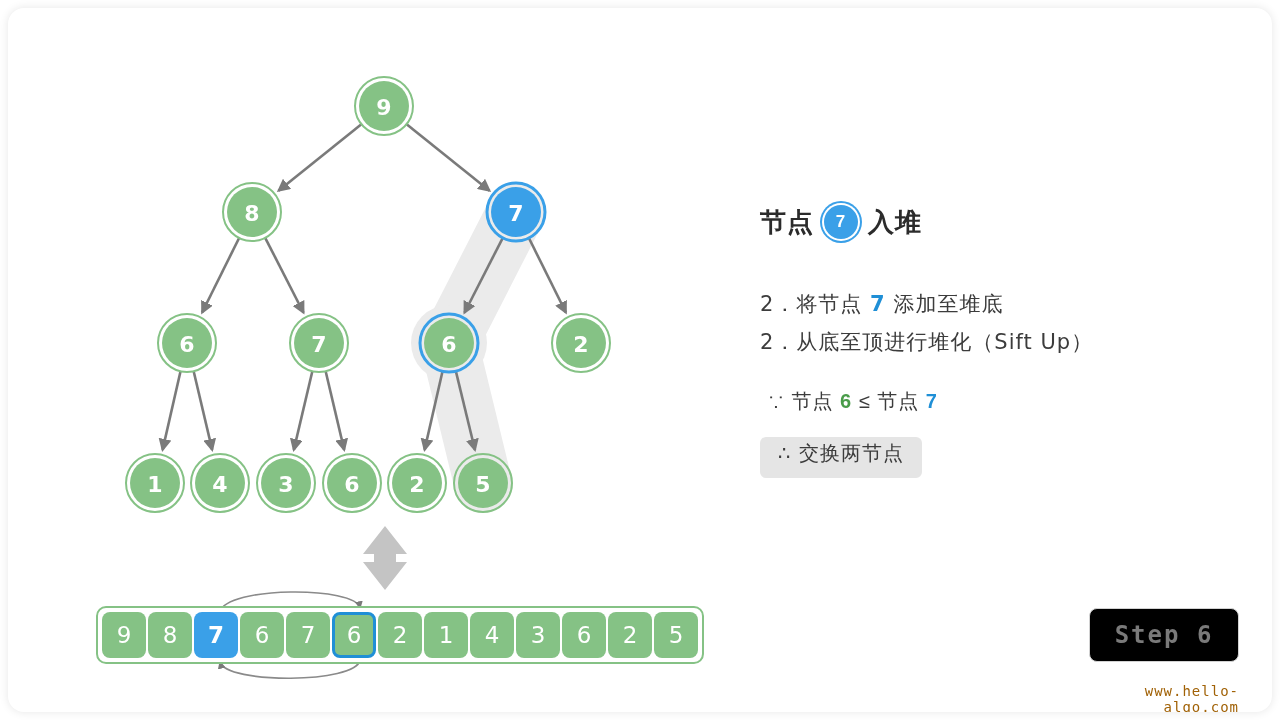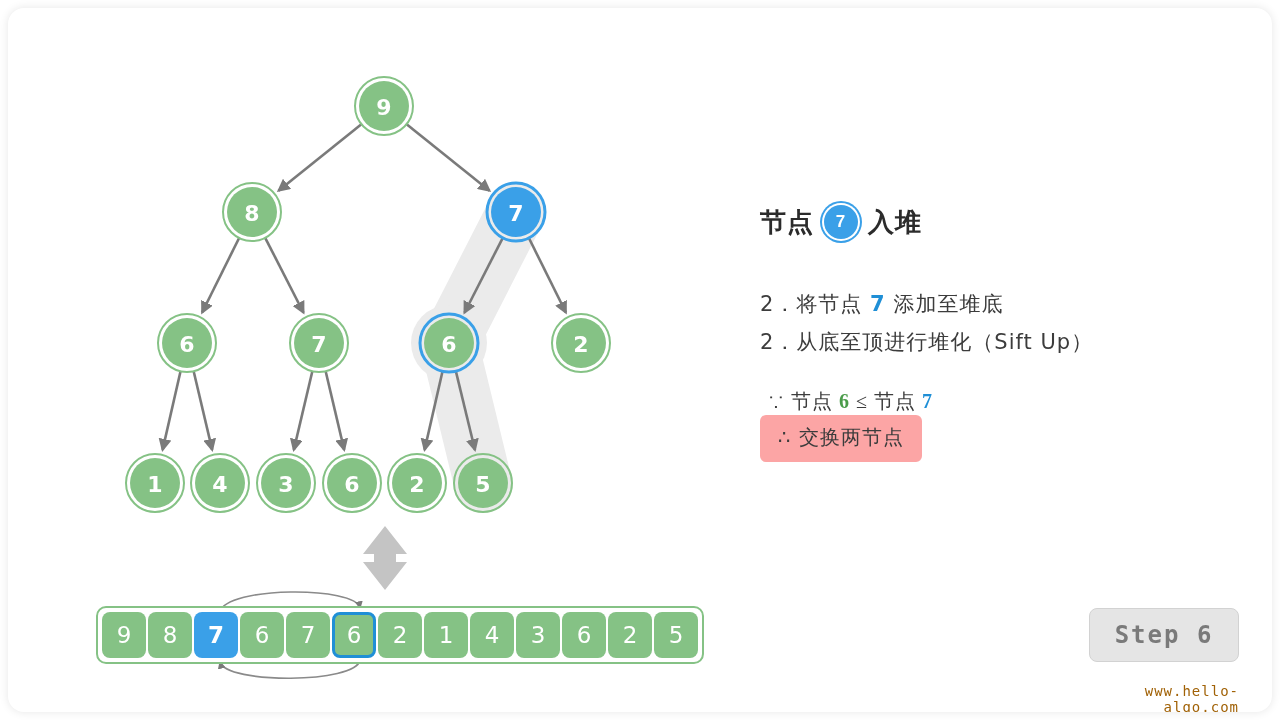--- a/index.html
+++ b/index.html
@@ -79,26 +79,27 @@
     font-family: "DejaVu Sans", sans-serif;
   }
   .step-line.l1 { margin-top: 46px; }
   .reason-line {
     font-size: 20px;
     color: #3c3c3c;
     letter-spacing: 1px;
     white-space: nowrap;
     margin-top: 32px;
     margin-left: 8px;
-    font-family: Liberation Serif, serif;
+    font-family: Liberation Sans, sans-serif;
   }
   .conclusion {
     display: inline-block;
-    padding: 9px 18px 11px 18px;
-    background: #fca5a5;
+    margin-top: 22px;
+    padding: 3px 18px 11px 18px;
+    background: #e5e5e5;
     border-radius: 6px;
     font-size: 20px;
     color: #3c3c3c;
     letter-spacing: 1px;
     white-space: nowrap;
     font-family: "DejaVu Sans", sans-serif;
   }
   .v-blue { color: #1f8fd6; font-weight: bold; }
   .v-green { color: #4a9c4a; font-weight: bold; }
 
@@ -134,21 +135,21 @@
 
   
   #step-badge {
     position: absolute;
     left: 1081px;
     top: 600px;
     width: 150px;
     height: 54px;
     border: 1px solid #d2d2d2;
     border-radius: 8px;
-    background: #e5e5e5;
+    background: #000000;
     display: flex;
     align-items: center;
     justify-content: center;
     color: #7a7a7a;
     font-size: 24px;
     font-weight: bold;
     letter-spacing: 2px;
     font-family: "DejaVu Sans Mono", monospace;
     box-sizing: border-box;
   }

